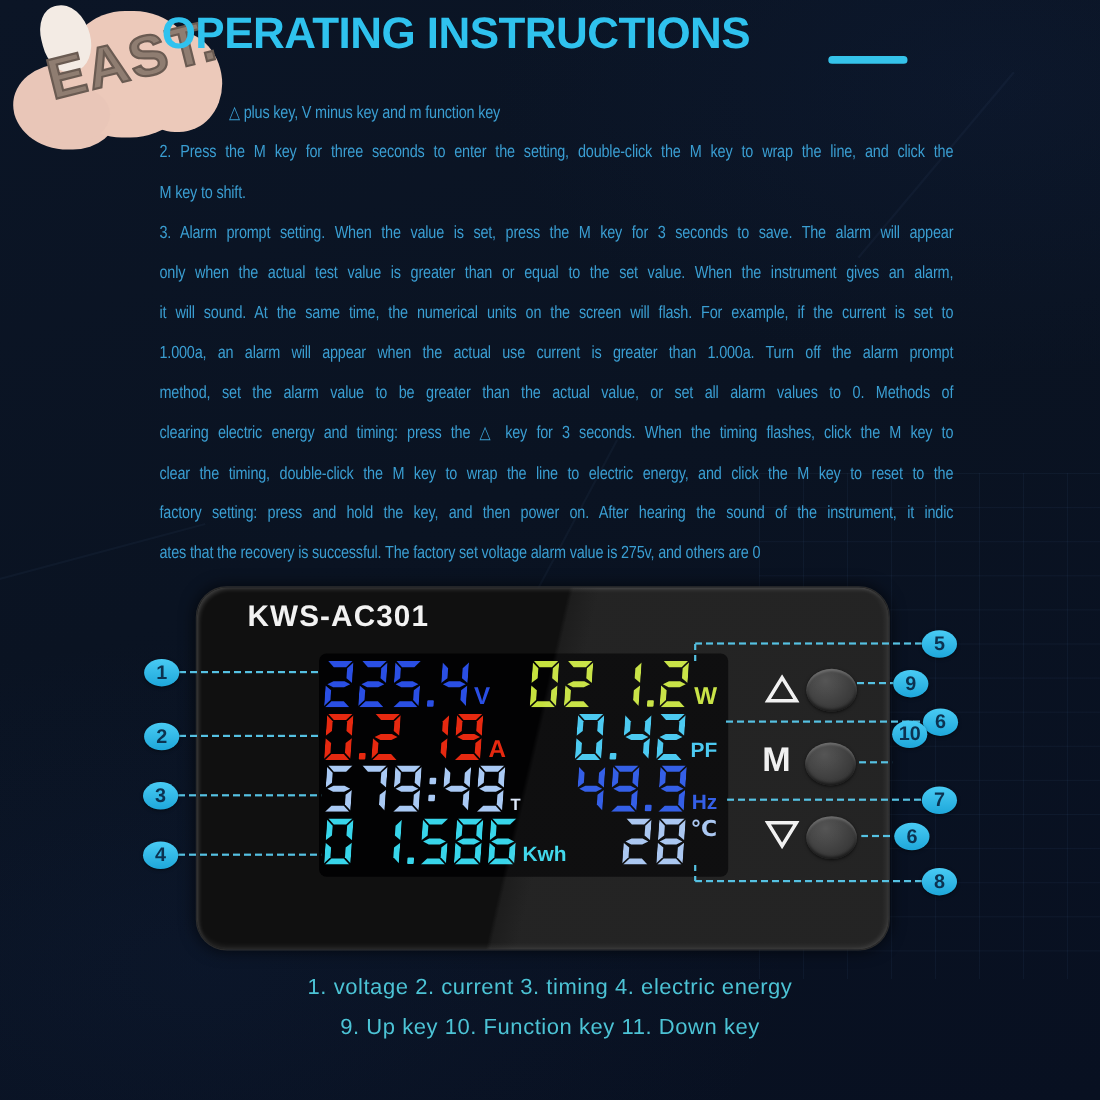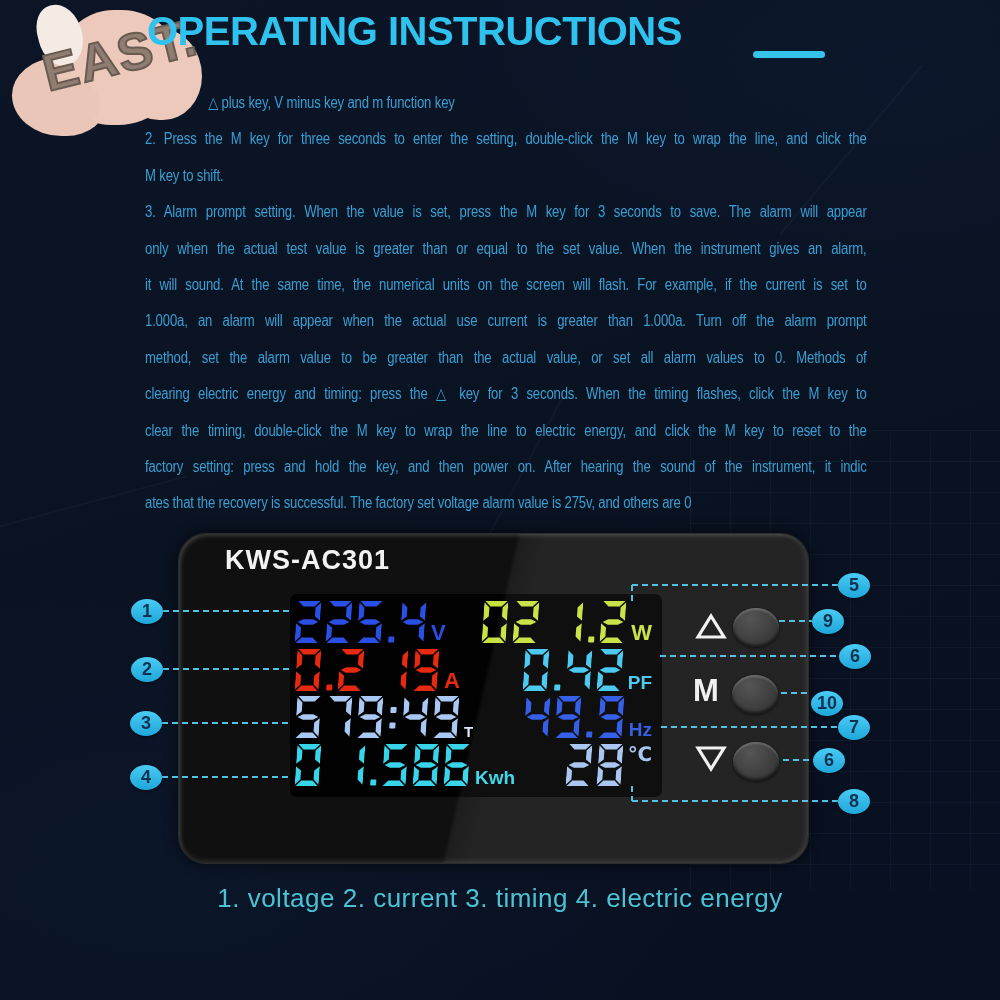--- a/index.html
+++ b/index.html
@@ -96,21 +96,21 @@
     background:linear-gradient(180deg,#49cbf4,#1ea7da);
     color:#0c3250;font-size:18px;font-weight:700;
     display:flex;align-items:center;justify-content:center;
     box-shadow:0 1px 3px rgba(0,0,0,0.5);
   }
   .dash-h{position:absolute;height:2px;background:repeating-linear-gradient(90deg,#55c1e2 0 6px,transparent 6px 10px);}
   .dash-v{position:absolute;width:2px;background:repeating-linear-gradient(180deg,#55c1e2 0 6px,transparent 6px 10px);}
 
   
   .captions{position:absolute;left:0;top:880px;width:1000px;}
-  .cap{height:36px;line-height:36px;text-align:center;font-size:26px;letter-spacing:0.5px;color:#4cc3d5;}
+  .cap{height:36px;line-height:36px;text-align:center;font-size:20px;letter-spacing:0.5px;color:#4cc3d5;}
 </style>
 </head>
 <body>
 
 <div class="stage">
   <div class="bg-grid"></div>
   <div class="streak s1"></div>
   <div class="streak s2"></div>
   <div class="streak s3"></div>
 
@@ -455,22 +455,23 @@
       <div class="dash-h" style="left: 632px; top: 800px; width: 206px;"></div>
       <div class="dash-v" style="left: 631px; top: 585px; height: 19px;"></div>
       <div class="dash-v" style="left: 631px; top: 786px; height: 15px;"></div>
       <div class="callout" style="left: 131px; top: 598.5px;">1</div>
       <div class="callout" style="left: 131px; top: 656.5px;">2</div>
       <div class="callout" style="left: 130px; top: 710.5px;">3</div>
       <div class="callout" style="left: 130px; top: 764.5px;">4</div>
       <div class="callout" style="left: 838px; top: 572.5px;">5</div>
       <div class="callout" style="left: 812px; top: 608.5px;">9</div>
       <div class="callout" style="left: 839px; top: 643.5px;">6</div>
-      <div class="callout" style="left: 811px; top: 691px;">10</div>
+      <div class="callout" style="left: 811px; top: 655px;">10</div>
       <div class="callout" style="left: 838px; top: 714.5px;">7</div>
       <div class="callout" style="left: 813px; top: 747.5px;">6</div>
       <div class="callout" style="left: 838px; top: 788.5px;">8</div>
     </div>
 
   <div class="captions">
     <div class="cap">1. voltage 2. current 3. timing 4. electric energy</div>
+    <div class="cap">9. Up key 10. Function key 11. Down key</div>
   </div>
 </div>
 
 </body></html>

